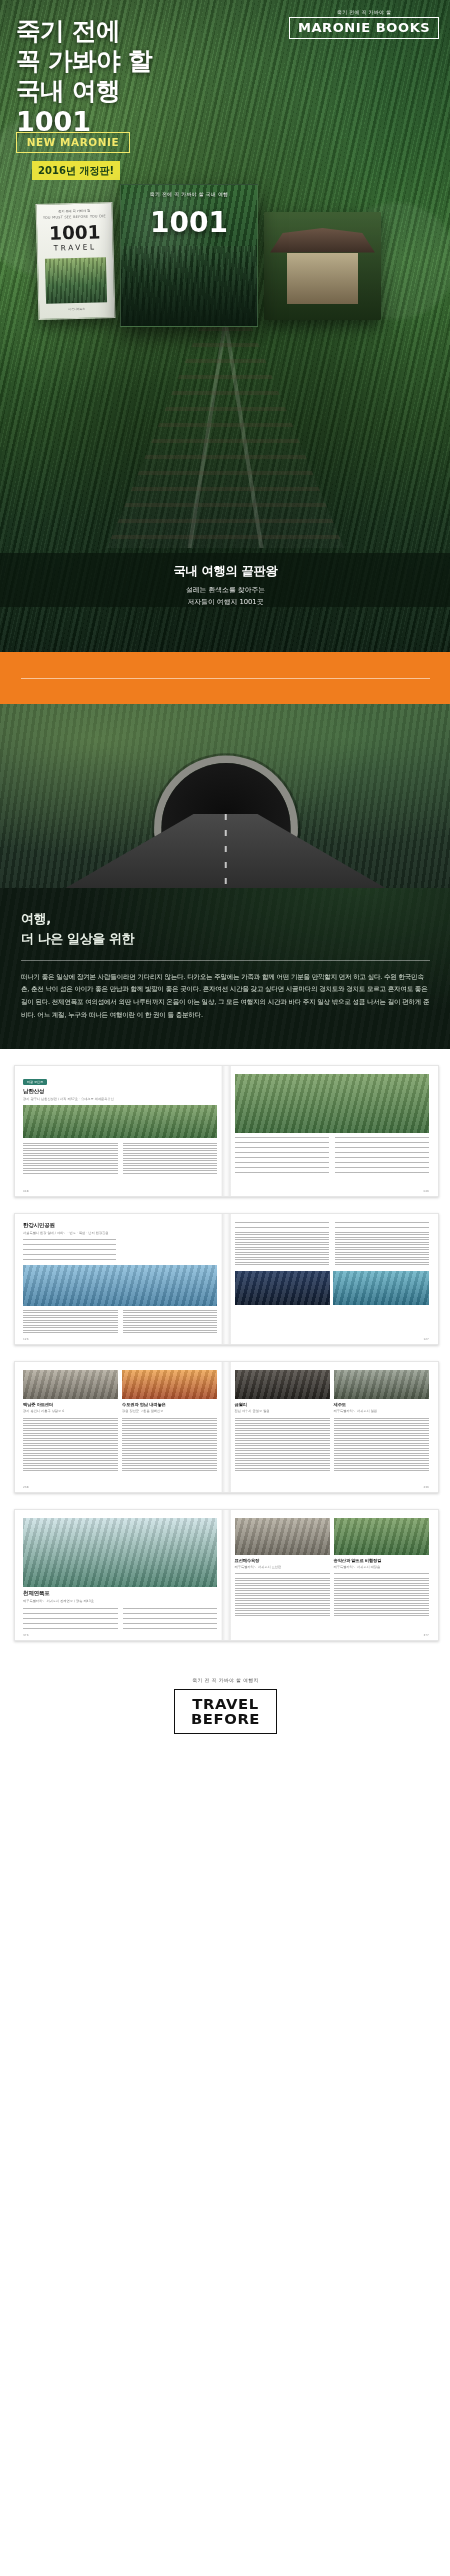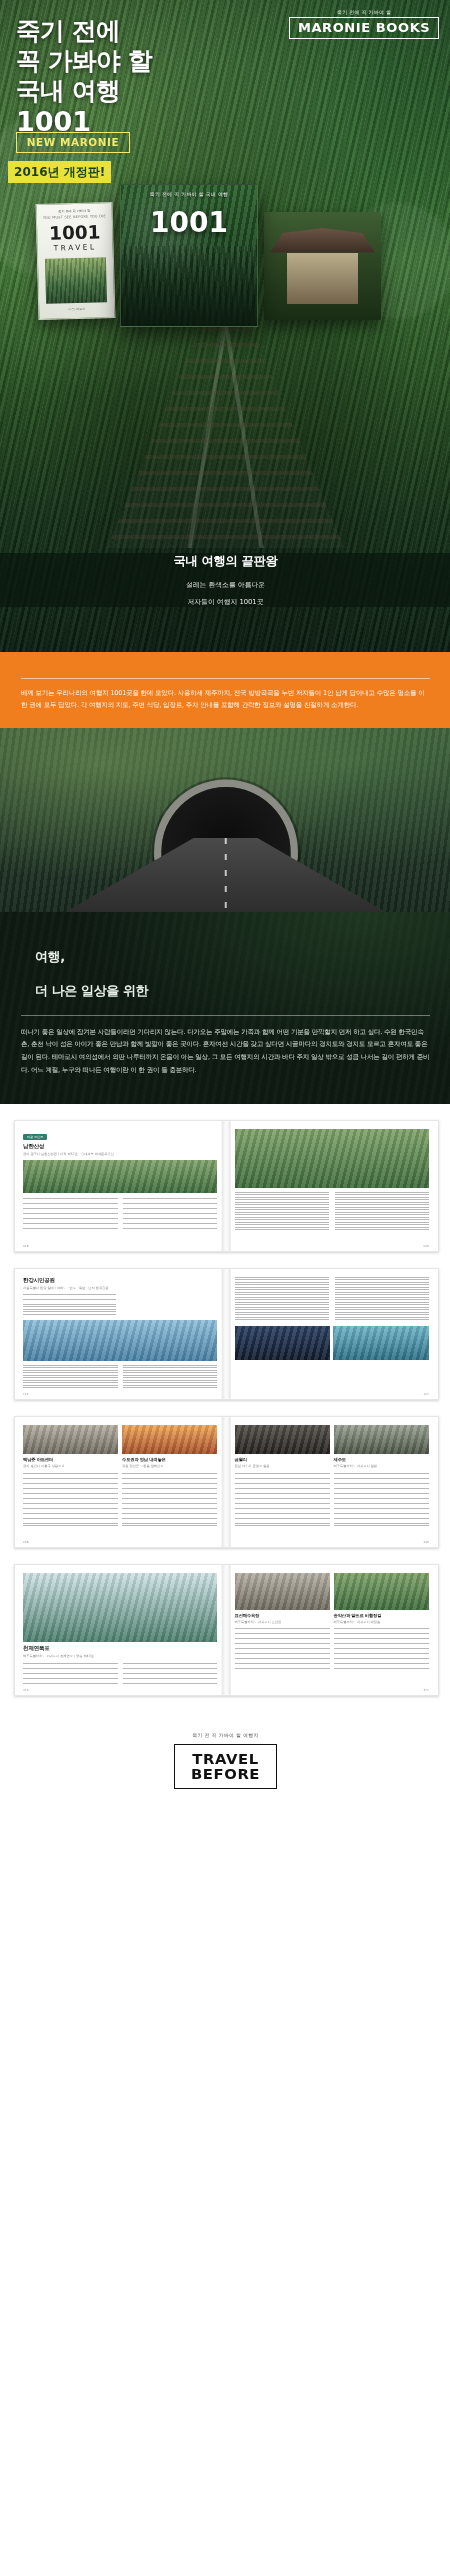--- a/index.html
+++ b/index.html
@@ -67,22 +67,22 @@
   }
   .hero-title .line{font-size:24.6px;font-weight:bold;line-height:1.22;letter-spacing:-0.6px;}
   .hero-title .num{font-size:27px;font-weight:bold;line-height:1.2;}
 
   .new-edition{
     position:absolute;top:132px;left:16px;z-index:5;
     border:1.2px solid #f3e96b;color:#f3e96b;font-size:10.4px;font-weight:bold;
     padding:3.1px 9.8px 3.7px;letter-spacing:0.6px;
   }
   .edition-year{
-    position:absolute;top:161px;left:8px;z-index:5;
-    background:#e9e23c;color:#1b4216;font-size:12px;font-weight:bold;padding:2.5px 6.1px;
+    position:absolute;top:161px;left:32px;z-index:5;
+    background:#e9e23c;color:#1b4216;font-size:10px;font-weight:bold;padding:2.5px 6.1px;
   }
 
   
   .book-left{
     position:absolute;left:37px;top:203px;width:75px;height:114px;z-index:6;
     background:linear-gradient(180deg,#f7f7f2,#dfe3d8);
     box-shadow:0 6.1px 16px rgba(0,0,0,.55);
     transform:rotate(-1.5deg);
     border:0.6px solid #cdd2c5;
   }
@@ -142,21 +142,21 @@
   }
   .pavilion .body{
     position:absolute;top:41px;left:23.4px;right:23.4px;bottom:16px;
     background:linear-gradient(180deg,#c9b896,#7d6a50);
     opacity:.9;
   }
 
   .hero-band{
     position:absolute;left:0;right:0;bottom:45px;height:54px;z-index:8;
     background:rgba(10,22,12,.72);
-    display:flex;flex-direction:column;align-items:center;justify-content:space-between;color:#fff;
+    display:flex;flex-direction:column;align-items:center;justify-content:flex-end;color:#fff;
   }
   .hero-band .b1{font-size:12.3px;font-weight:bold;letter-spacing:-0.3px;}
   .hero-band .b2{font-size:6.8px;opacity:.9;margin-top:4.9px;}
   .hero-band .b3{font-size:6.8px;opacity:.9;margin-top:1.8px;}
 
   
   .orange{
     width:451px;background:#f07d1e;color:#fff;padding:16px 21px 17px;box-sizing:border-box;
   }
   .orange h2{margin:0;font-size:11.7px;line-height:1.5;font-weight:bold;letter-spacing:-0.4px;}
@@ -198,21 +198,21 @@
     overflow:hidden;
   }
   .darksec:before{
     content:"";position:absolute;inset:0;
     background:
       radial-gradient(ellipse at 80% 0%, rgba(60,110,60,.35), rgba(0,0,0,0) 55%),
       repeating-linear-gradient(100deg, rgba(255,255,255,.02) 0 3.7px, rgba(0,0,0,.05) 3.7px 8.6px);
     pointer-events:none;
   }
   .darksec .inner{position:relative;z-index:2;}
-  .darksec h2{margin:14px;font-size:13px;line-height:1.55;font-weight:bold;letter-spacing:-0.4px;}
+  .darksec h2{margin:0;font-size:13px;line-height:1.55;font-weight:bold;letter-spacing:-0.4px;}
   .darksec .rule{height:0.6px;background:rgba(255,255,255,.4);margin:11px 0 9.8px;}
   .darksec p{margin:0;font-size:6.5px;line-height:1.95;letter-spacing:-0.2px;color:#dfe8dd;}
 
   
   .spreads{background:#ffffff;padding:16px 13.5px 6.1px;}
   .spread{
     width:423px;margin:0 auto 16px;background:#fff;
     box-shadow:0 0.6px 2.5px rgba(0,0,0,.18);
     border:0.6px solid #e6e6e6;
     display:flex;position:relative;overflow:hidden;
@@ -302,42 +302,41 @@
     <div class="br-num">1001</div>
   </div>
 
   <div class="pavilion">
     <div class="roof"></div>
     <div class="body"></div>
   </div>
 
   <div class="hero-band">
     <div class="b1">국내 여행의 끝판왕</div>
-    <div class="b2">설레는 환색소를 아름다운</div>
+    <div class="b2">설레는 환색소를 찾아주는</div>
     <div class="b3">저자들이 여행지 1001곳</div>
   </div>
 </div>
 
 <div class="orange">
   <div class="rule"></div>
-  <p>베께 보기는 우리나라의 여행지 1001곳을 한데 모았다. 사용하세 제주까지, 전국 방방곡곡을 누빈 저자들이 1인 남게 담아내고 수많은 명소를 이 한 권에 모두 담았다. 각 여행지의 지도, 주변 식당, 입장료, 주차 안내를 포함해 간략한 정보와 설명을 친절하게 소개한다.</p>
 </div>
 
 <div class="tunnel">
   <div class="hillside"></div>
   <div class="mouth"></div>
   <div class="road"></div>
 </div>
 
 <div class="darksec">
   <div class="inner">
     <h2>여행,</h2>
     <h2>더 나은 일상을 위한</h2>
     <div class="rule"></div>
-    <p>떠나기 좋은 일상에 잠겨본 사람들이라면 기다리지 않는다. 다가오는 주말에는 가족과 함께 어떤 기분을 만끽할지 먼저 하고 싶다. 수원 한국민속촌, 춘천 낙이 섬은 아이가 좋은 만남과 함께 빛깔이 좋은 곳이다. 혼자여선 시간을 갖고 싶다면 시골마다의 경치도와 경치도 모르고 혼자여도 좋은 길이 된다. 테마로시 여의섬에서 외딴 나루터까지 온몸이 아는 일상, 그 모든 여행지의 시간과 바다 주지 일상 밖으로 성큼 나서는 길이 편하게 준비다. 어느 계절, 누구와 떠나든 여행이란 이 한 권이 들 충분하다.</p>
+    <p>떠나기 좋은 일상에 잠겨본 사람들이라면 기다리지 않는다. 다가오는 주말에는 가족과 함께 어떤 기분을 만끽할지 먼저 하고 싶다. 수원 한국민속촌, 춘천 낙이 섬은 아이가 좋은 만남과 함께 빛깔이 좋은 곳이다. 혼자여선 시간을 갖고 싶다면 시골마다의 경치도와 경치도 모르고 혼자여도 좋은 길이 된다. 천제연폭포 여의섬에서 외딴 나루터까지 온몸이 아는 일상, 그 모든 여행지의 시간과 바다 주지 일상 밖으로 성큼 나서는 길이 편하게 준비다. 어느 계절, 누구와 떠나든 여행이란 이 한 권이 들 충분하다.</p>
   </div>
 </div>
 
 <div class="spreads">
 
   <div class="spread" style="height:130px;">
     <div class="gutter"></div>
     <div class="pg">
       <div class="ribbon">여행 포인트</div>
       <div class="hdr">남한산성</div>

